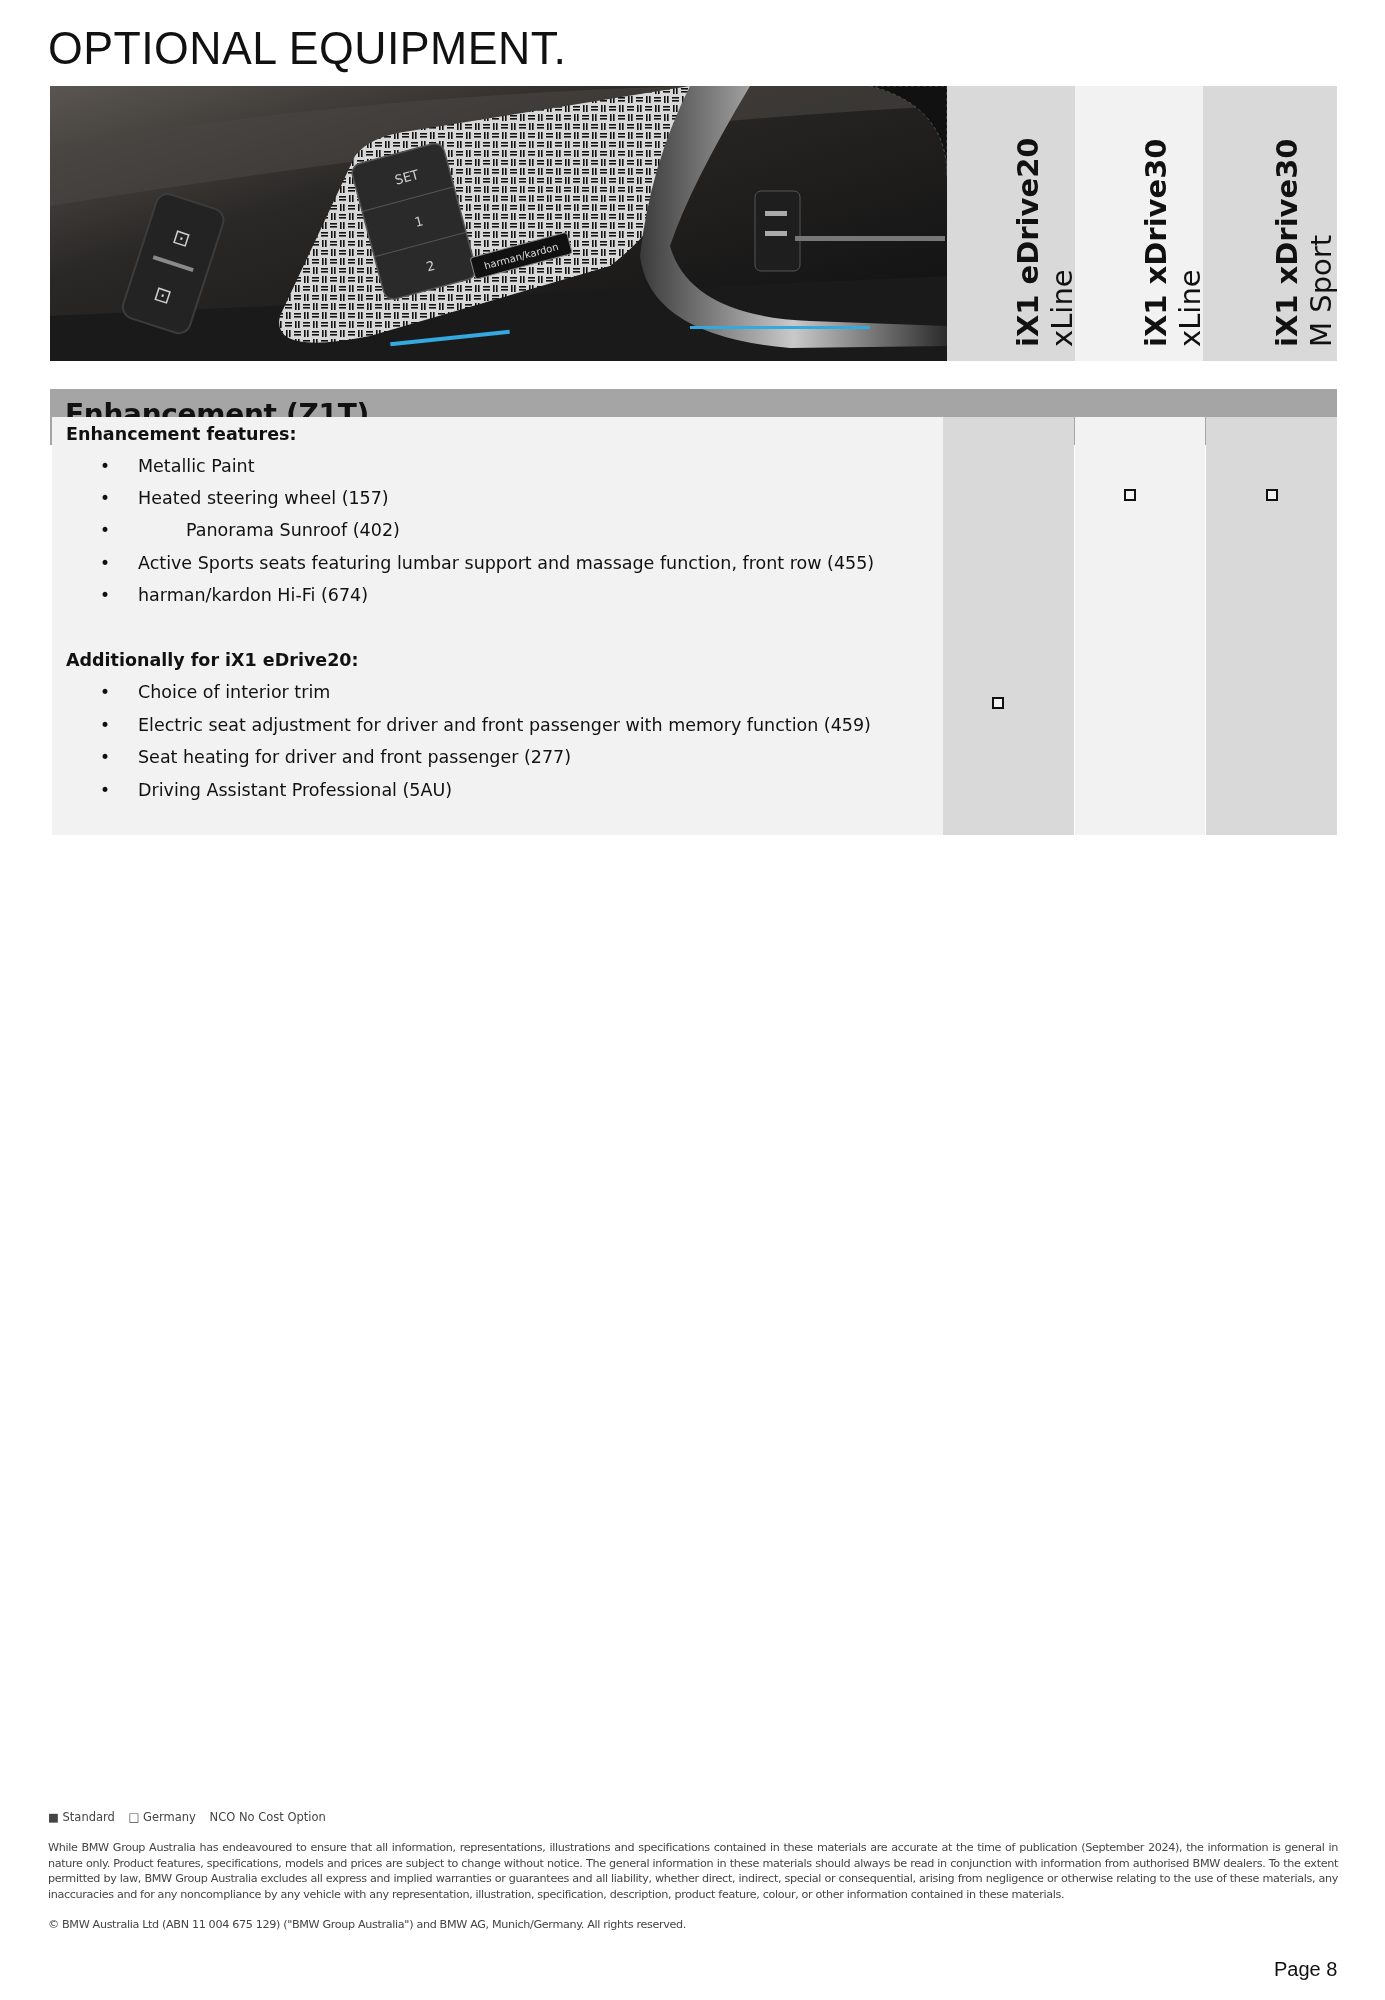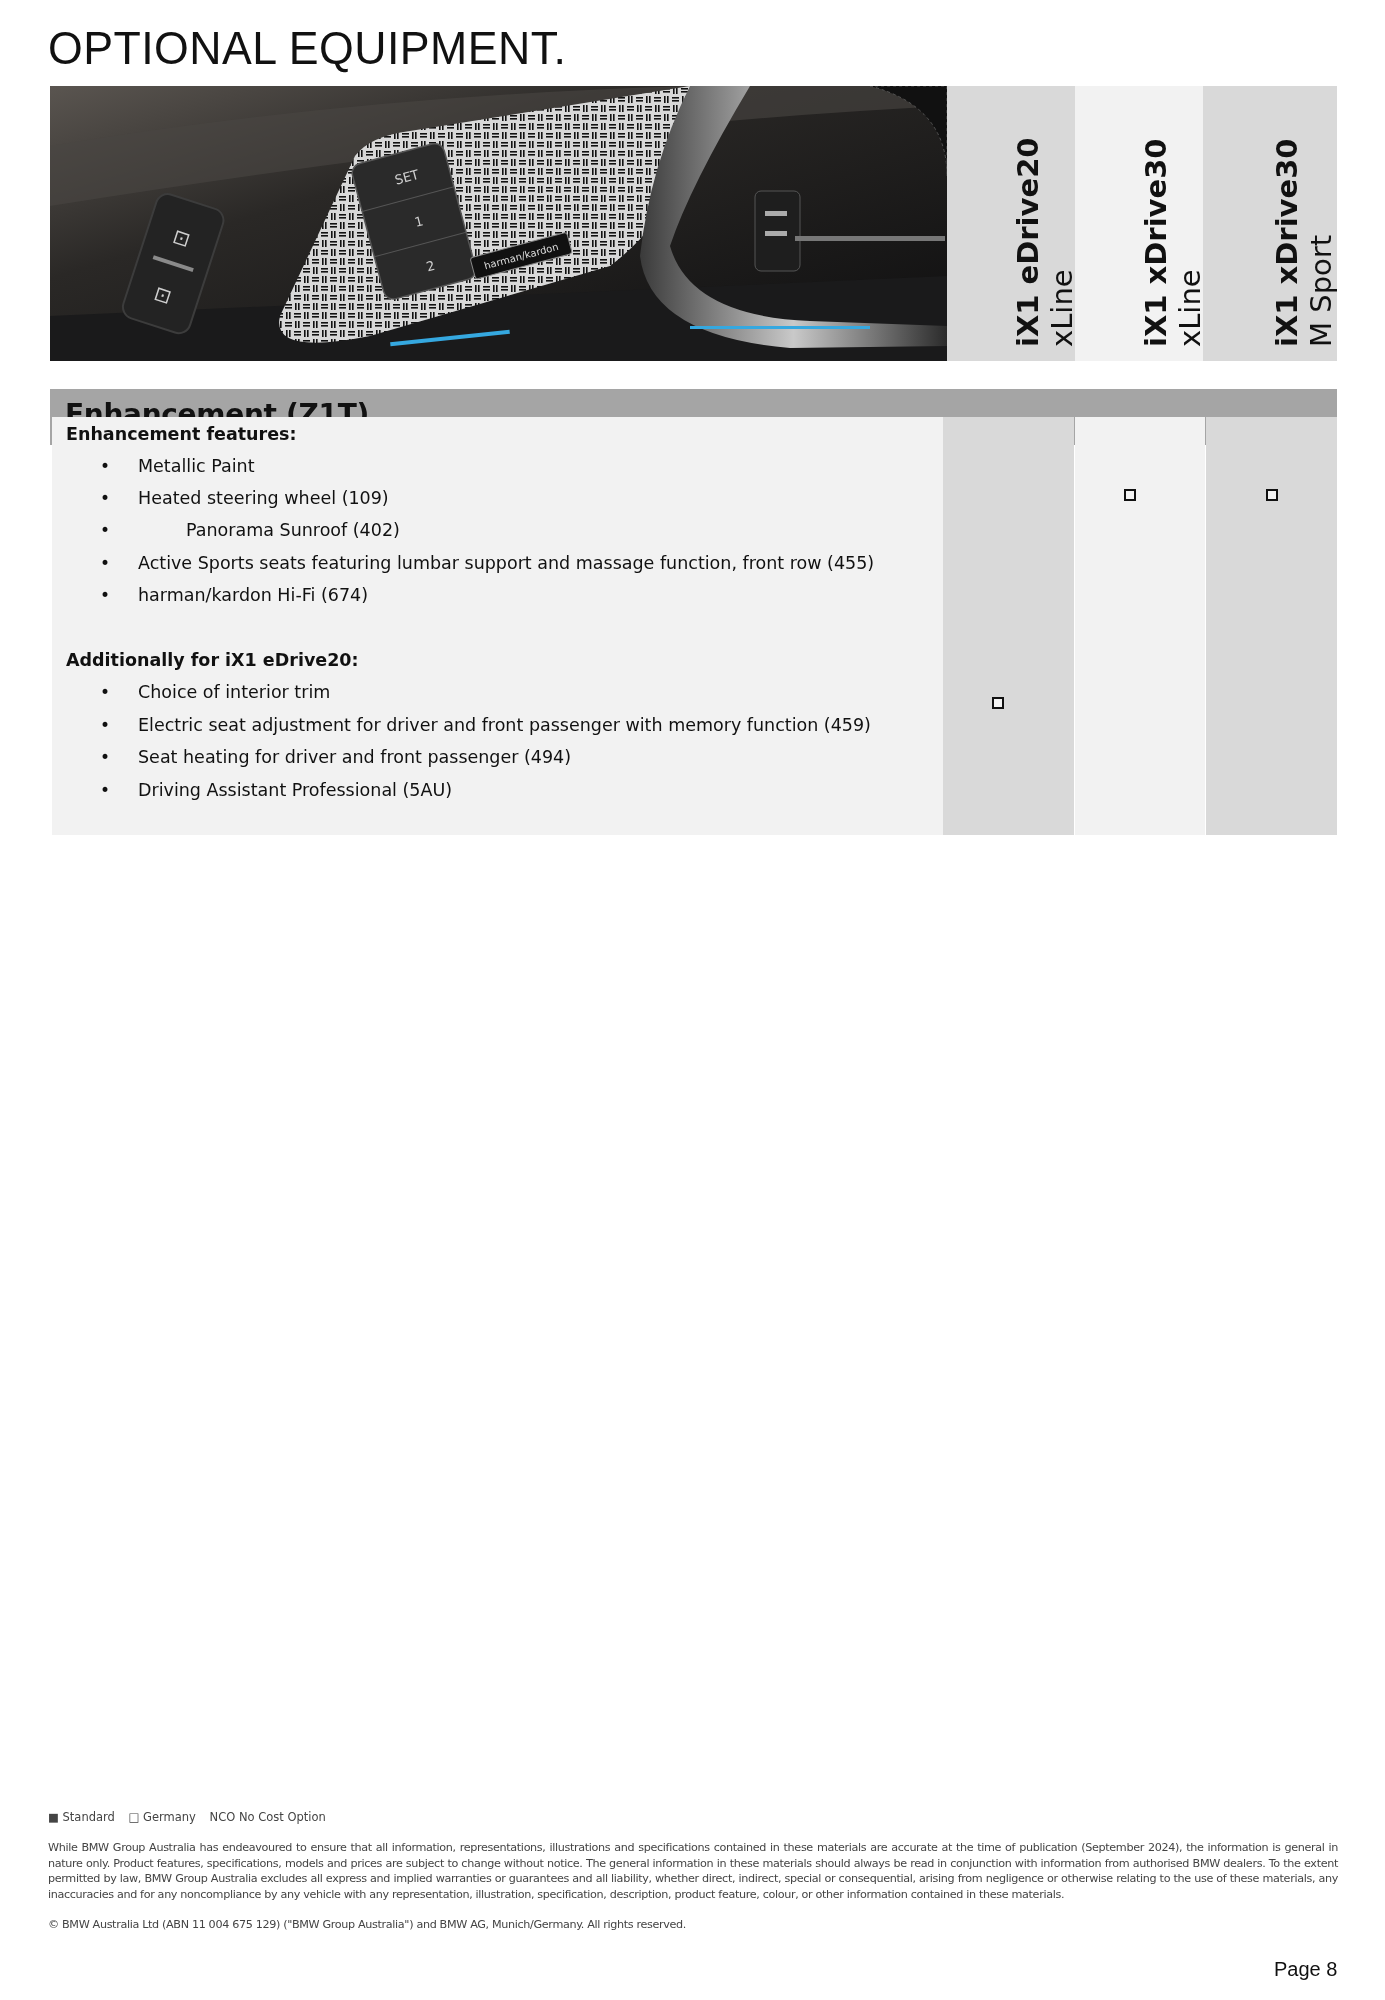--- a/index.html
+++ b/index.html
@@ -127,35 +127,35 @@
 
 <div class="body-area"></div>
 <div class="col c1"></div>
 <div class="col c2"></div>
 <div class="col c3"></div>
 
 <div class="feat h" style="top:424px;">Enhancement features:</div>
 <div class="bullet" style="top:456px;">•</div>
 <div class="item" style="top:456px;">Metallic Paint</div>
 <div class="bullet" style="top:488px;">•</div>
-<div class="item" style="top:488px;">Heated steering wheel (109)</div>
+<div class="item" style="top:488px;">Heated steering wheel (157)</div>
 <div class="bullet" style="top:520px;">•</div>
 <div class="item" style="top:520px;margin-left:48px;">Panorama Sunroof (402)</div>
 <div class="bullet" style="top:553px;">•</div>
 <div class="item" style="top:553px;">Active Sports seats featuring lumbar support and massage function, front row (455)</div>
 <div class="bullet" style="top:585px;">•</div>
 <div class="item" style="top:585px;">harman/kardon Hi-Fi (674)</div>
 
 <div class="feat h" style="top:650px;">Additionally for iX1 eDrive20:</div>
 <div class="bullet" style="top:682px;">•</div>
 <div class="item" style="top:682px;">Choice of interior trim</div>
 <div class="bullet" style="top:715px;">•</div>
 <div class="item" style="top:715px;">Electric seat adjustment for driver and front passenger with memory function (459)</div>
 <div class="bullet" style="top:747px;">•</div>
-<div class="item" style="top:747px;">Seat heating for driver and front passenger (494)</div>
+<div class="item" style="top:747px;">Seat heating for driver and front passenger (277)</div>
 <div class="bullet" style="top:780px;">•</div>
 <div class="item" style="top:780px;text-align:center;">Driving Assistant Professional (5AU)</div>
 
 <div class="chk" style="left:1124px;top:489px;"></div>
 <div class="chk" style="left:1266px;top:489px;"></div>
 <div class="chk" style="left:992px;top:697px;"></div>
 
 <div class="legend">
   <span><span style="margin:0;">■</span> <span style="margin:0;">Standard</span></span>
   <span><span style="margin:0;">□</span> <span style="margin:0;">Germany</span></span>

